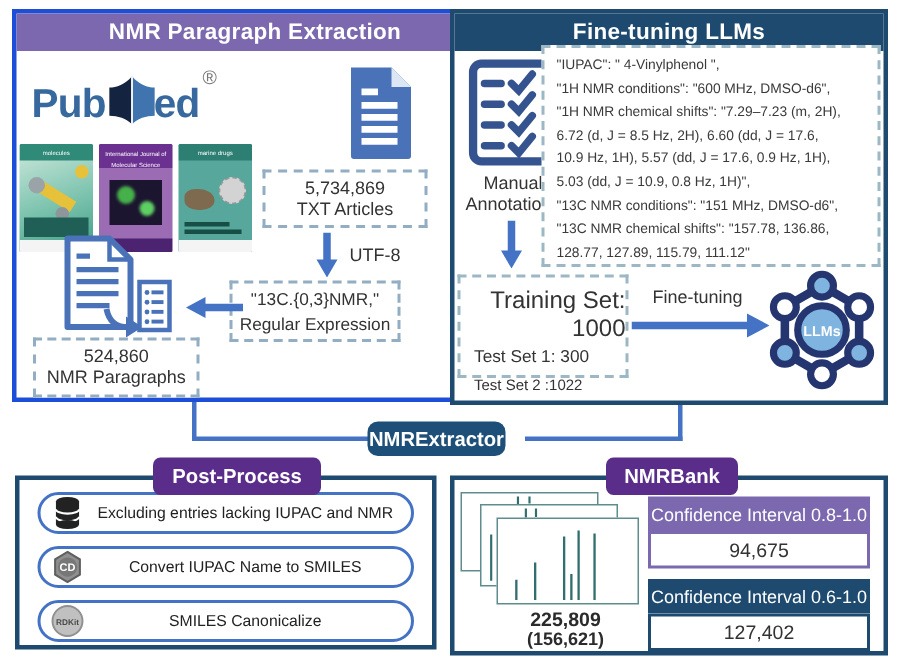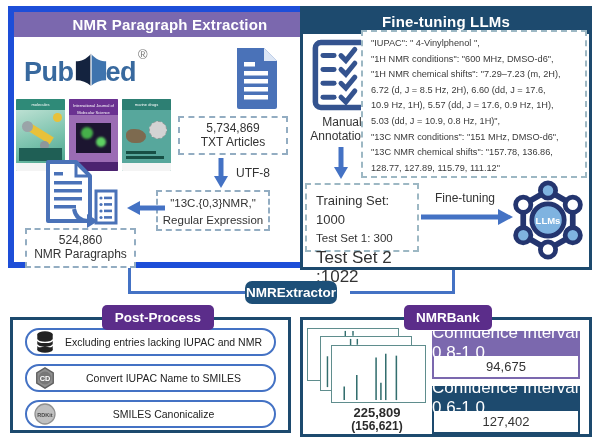--- a/index.html
+++ b/index.html
@@ -1,19 +1,19 @@
 <!DOCTYPE html>
 <html><head>
 <meta charset="utf-8">
 <style>
   html,body{margin:0;padding:0;background:#fff;}
   .canvas{position:relative;width:600px;height:441px;background:#fff;
           font-family:"Liberation Sans",sans-serif;overflow:hidden;}
   .panel{position:absolute;background:#fff;box-sizing:border-box;}
-  .panel-extraction{left:8px;top:6px;width:324px;height:262px;border:6px solid #1d4ed8;padding-left:12px;}
+  .panel-extraction{left:8px;top:6px;width:324px;height:262px;border:3px solid #1d4ed8;padding-left:12px;}
   .panel-finetune{left:300px;top:6px;width:292px;height:264px;border:3px solid #1d4a6e;}
   .panel-post{left:10px;top:317px;width:281px;height:116px;border:3px solid #1d4a6e;}
   .panel-bank{left:300px;top:317px;width:292px;height:120px;border:3px solid #1d4a6e;}
   .panel-header{position:absolute;left:0;right:0;top:0;height:25px;display:flex;
                 align-items:center;justify-content:center;color:#fff;font-weight:bold;
                 font-size:15px;letter-spacing:.2px;}
   .hdr-purple{background:#7b68ae;}
   .hdr-navy{background:#1d4a6e;}
   .dashed-box{position:absolute;border:2px dashed #93adc2;background:#fff;
               text-align:center;color:#333;box-sizing:border-box;}
@@ -30,21 +30,21 @@
   .cover{position:absolute;width:49px;height:72px;overflow:hidden;border-radius:1px;}
   .cover .chead{position:absolute;left:0;right:0;top:0;height:11px;color:#fff;
                 font-size:4px;line-height:11px;text-align:center;white-space:nowrap;overflow:hidden;}
   .cover .cfoot{position:absolute;left:0;right:0;bottom:0;height:8px;background:#f4f4f4;}
   .pp-row{position:absolute;left:12px;width:251px;height:28px;border:2.5px solid #4472c4;
           border-radius:14px;background:#fff;box-sizing:border-box;display:flex;
           align-items:center;justify-content:center;}
   .pp-label{font-size:10.5px;color:#222;padding-left:26px;}
   .pp-icon{position:absolute;left:7px;top:50%;transform:translateY(-50%);}
   .conf-header{height:23px;display:flex;align-items:center;justify-content:center;
-               color:#fff;font-size:17px;}
+               color:#fff;font-size:12px;}
   .conf-value{height:25px;display:flex;align-items:center;justify-content:center;
               font-size:13px;color:#333;background:#fff;box-sizing:border-box;}
   .spec-card{position:absolute;background:#fff;border:1.5px solid #5f8d8d;box-sizing:border-box;}
   .ann-line{white-space:nowrap;font-size:9.2px;line-height:15.6px;color:#3a3a3a;}
 </style>
 </head>
 <body>
 
 <div class="canvas">
 
@@ -178,23 +178,23 @@
       <div class="ann-line">"1H NMR chemical shifts": "7.29–7.23 (m, 2H),</div>
       <div class="ann-line">6.72 (d, J = 8.5 Hz, 2H), 6.60 (dd, J = 17.6,</div>
       <div class="ann-line">10.9 Hz, 1H), 5.57 (dd, J = 17.6, 0.9 Hz, 1H),</div>
       <div class="ann-line">5.03 (dd, J = 10.9, 0.8 Hz, 1H)",</div>
       <div class="ann-line">"13C NMR conditions": "151 MHz, DMSO-d6",</div>
       <div class="ann-line">"13C NMR chemical shifts": "157.78, 136.86,</div>
       <div class="ann-line">128.77, 127.89, 115.79, 111.12"</div>
     </div>
 
     <div class="dashed-box" style="left:2px;top:174px;width:114px;height:69px;text-align:left;padding:6px 0 0 9px;border-color:#9db8c4;">
-      <div style="font-size:13px;line-height:19px;">Training Set: 1000</div>
+      <div style="font-size:16px;line-height:19px;text-align:right;">Training Set: 1000</div>
       <div style="font-size:11.5px;line-height:19px;">Test Set 1: 300</div>
-      <div style="font-size:17px;line-height:19px;">Test Set 2 :1022</div>
+      <div style="font-size:10px;line-height:19px;">Test Set 2 :1022</div>
     </div>
 
     <div class="abs small-label" style="left:122px;top:182px;width:80px;text-align:center;">Fine-tuning</div>
     <svg class="abs" style="left:118px;top:199px;" width="92" height="18" viewBox="0 0 92 18">
       <line x1="0" y1="9" x2="78" y2="9" stroke="#4472c4" stroke-width="5"></line>
       <polygon points="77,1 92,9 77,17" fill="#4472c4"></polygon>
     </svg>
 
     <svg class="abs" style="left:205px;top:168px;" width="80" height="86" viewBox="0 0 84 88">
       <polygon points="42,13 68,28 68,60 42,75 16,60 16,28" fill="none" stroke="#24356f" stroke-width="6"></polygon>

